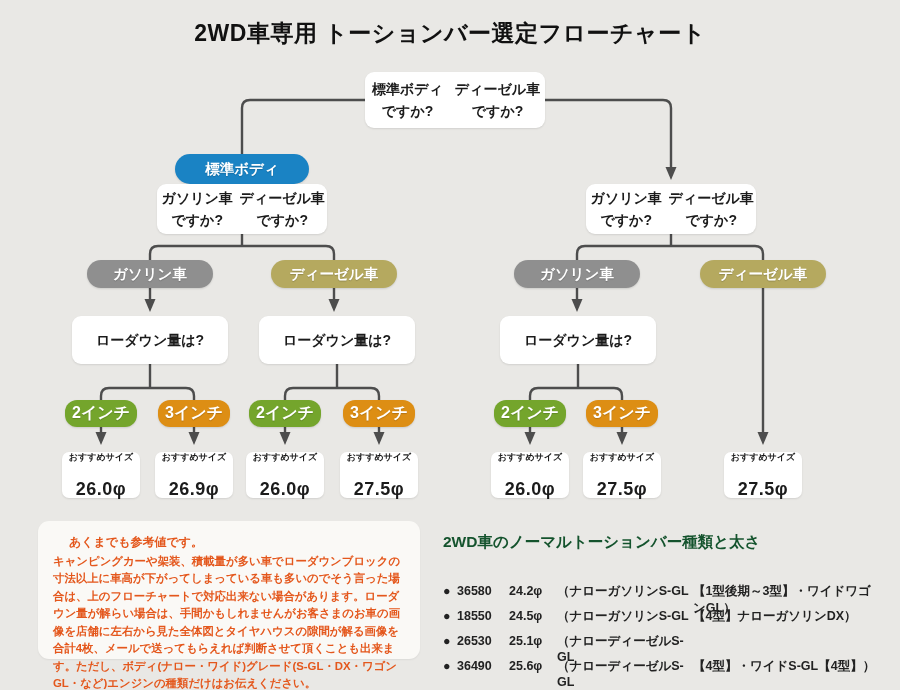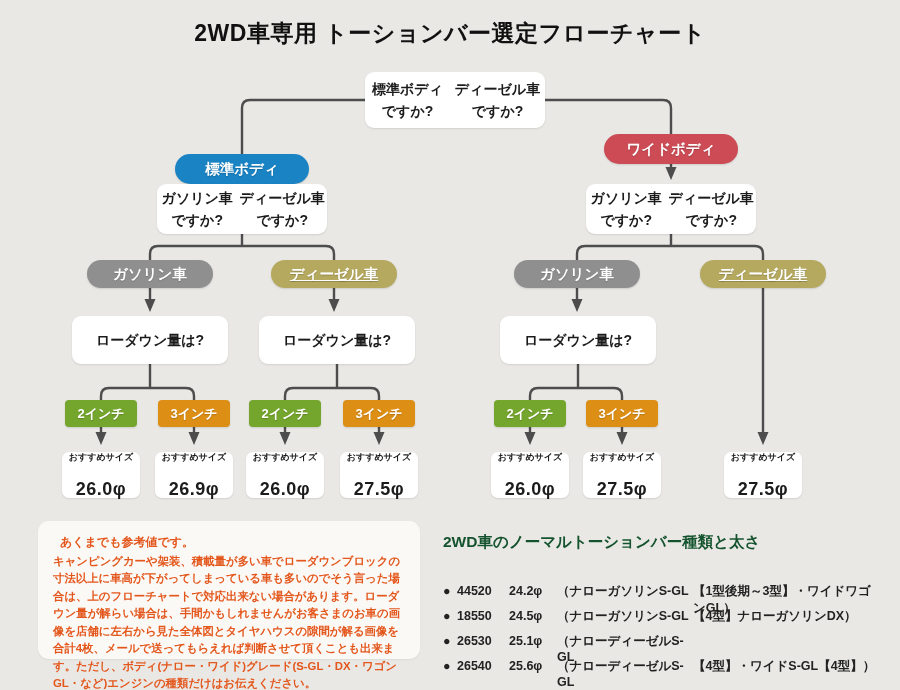--- a/index.html
+++ b/index.html
@@ -30,43 +30,43 @@
   }
   .pill{
     border-radius:15px;color:#fff;font-size:14.5px;font-weight:800;
     display:flex;align-items:center;justify-content:center;
     text-shadow:0 1px 1px rgba(0,0,0,0.18);
     box-shadow:0 1px 2px rgba(0,0,0,0.12);
   }
   .pill.blue{background:var(--c-standard_body,#1a83c4);margin-top:20px;}
   .pill.red{background:var(--c-wide_body,#cc4b55);}
   .pill.gray{background:var(--c-gasoline,#8f8f8f);}
-  .pill.olive{background:var(--c-diesel,#b5a95f);text-decoration:underline;}
+  .pill.olive{background:var(--c-diesel,#b5a95f);}
   .mini{
-    border-radius:4px;color:#fff;font-size:13px;font-weight:800;
+    border-radius:12px;color:#fff;font-size:16px;font-weight:800;
     display:flex;align-items:center;justify-content:center;
     text-shadow:0 1px 1px rgba(0,0,0,0.18);
     box-shadow:0 1px 2px rgba(0,0,0,0.12);
   }
   .mini.green{background:var(--c-inch2,#74a52c);}
   .mini.orange{background:var(--c-inch3,#dd8e14);}
   .result{
     background:#fff;border-radius:7px;
     box-shadow:0 1px 2px rgba(0,0,0,0.10);
     display:flex;flex-direction:column;justify-content:center;align-items:center;
   }
   .rec-label{font-size:9px;font-weight:700;letter-spacing:0px;}
   .rec-value{font-size:18px;font-weight:800;letter-spacing:0.5px;margin-top:15px;}
   .note{
     background:#faf9f6;border-radius:11px;
     box-shadow:0 1px 2px rgba(0,0,0,0.06);
     padding:13px 15px 10px 15px;
     color:var(--c-note_text,#e4571c);
   }
-  .note-title{font-size:12px;font-weight:800;margin:0 0 1px 7px;line-height:17.5px;}
+  .note-title{font-size:12px;font-weight:800;margin:0 0 1px 16px;line-height:17.5px;}
   .note-body{font-size:11.4px;font-weight:700;line-height:17.5px;margin:0;}
   .spec-heading{font-size:15.5px;font-weight:800;margin:0 0 14px 0;color:#14532d;}
   .spec-row{
     display:flex;align-items:baseline;
     font-size:12.5px;font-weight:700;height:25px;color:#222;
   }
   .spec-bullet{width:14px;}
   .spec-code{width:52px;}
   .spec-size{width:48px;}
   .spec-name{width:136px;margin-top:16px;}
@@ -112,21 +112,20 @@
     <path class="ln" d="M530 427 V441" marker-end="url(#arw)"></path>
     <path class="ln" d="M622 427 V441" marker-end="url(#arw)"></path>
   </svg>
 
   <div class="node box" style="left:365px;top:72px;width:180px;height:56px;">
     <div>標準ボディですか?</div>
     <div>ディーゼル車ですか?</div>
   </div>
 
   <div class="node pill blue" style="left:175px;top:134px;width:134px;height:30px;">標準ボディ</div>
-  <div class="node pill red" style="left:604px;top:134px;width:134px;height:30px;">ワイドボディ</div>
 
   <div class="node box" style="left:157px;top:184px;width:170px;height:50px;">
     <div>ガソリン車ですか?</div>
     <div>ディーゼル車ですか?</div>
   </div>
   <div class="node box" style="left:586px;top:184px;width:170px;height:50px;">
     <div>ガソリン車ですか?</div>
     <div>ディーゼル車ですか?</div>
   </div>
 
@@ -177,40 +176,40 @@
 
   <div class="node note" style="left:38px;top:521px;width:382px;height:138px;">
     <p class="note-title">あくまでも参考値です。</p>
     <p class="note-body">キャンピングカーや架装、積載量が多い車でローダウンブロックの寸法以上に車高が下がってしまっている車も多いのでそう言った場合は、上のフローチャートで対応出来ない場合があります。ローダウン量が解らい場合は、手間かもしれませんがお客さまのお車の画像を店舗に左右から見た全体図とタイヤハウスの隙間が解る画像を合計4枚、メールで送ってもらえれば判断させて頂くことも出来ます。ただし、ボディ(ナロー・ワイド)グレード(S-GL・DX・ワゴンGL・など)エンジンの種類だけはお伝えください。</p>
   </div>
 
   <div class="node" style="left:443px;top:532px;width:440px;">
     <h2 class="spec-heading">2WD車のノーマルトーションバー種類と太さ</h2>
     <div class="spec-row">
       <span class="spec-bullet">●</span>
-      <span class="spec-code">44520</span>
+      <span class="spec-code">36580</span>
       <span class="spec-size">24.2φ</span>
       <span class="spec-name">（ナローガソリンS-GL</span>
       <span class="spec-variant">【1型後期～3型】・ワイドワゴンGL）</span>
     </div>
     <div class="spec-row">
       <span class="spec-bullet">●</span>
       <span class="spec-code">18550</span>
       <span class="spec-size">24.5φ</span>
       <span class="spec-name">（ナローガソリンS-GL</span>
       <span class="spec-variant">【4型】ナローガソリンDX）</span>
     </div>
     <div class="spec-row">
       <span class="spec-bullet">●</span>
       <span class="spec-code">26530</span>
       <span class="spec-size">25.1φ</span>
       <span class="spec-name">（ナローディーゼルS-GL</span>
     </div>
     <div class="spec-row">
       <span class="spec-bullet">●</span>
-      <span class="spec-code">26540</span>
+      <span class="spec-code">36490</span>
       <span class="spec-size">25.6φ</span>
       <span class="spec-name">（ナローディーゼルS-GL</span>
       <span class="spec-variant">【4型】・ワイドS-GL【4型】）</span>
     </div>
   </div>
 
 </div>
 
 </body></html>

